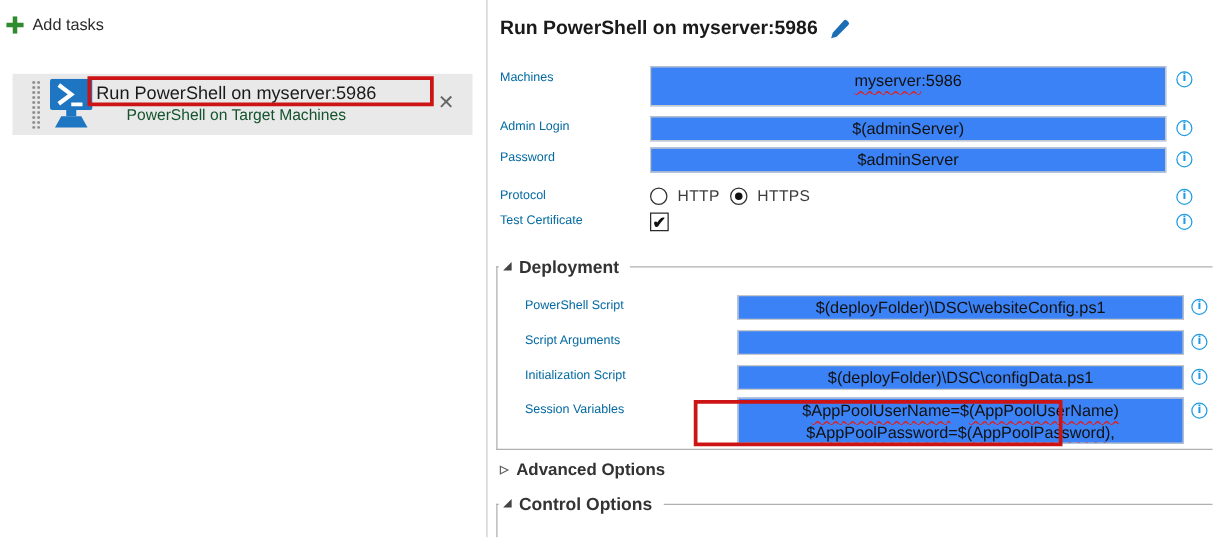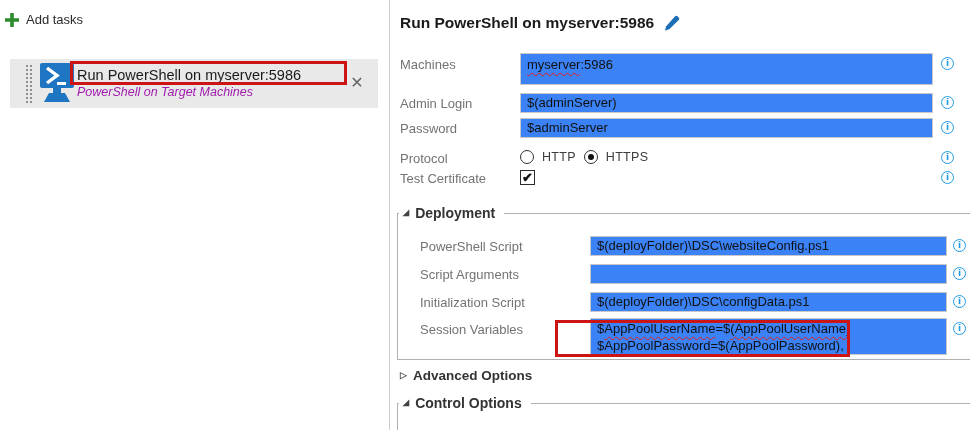--- a/index.html
+++ b/index.html
@@ -1,50 +1,50 @@
 <!DOCTYPE html>
 <html><head>
 <meta charset="utf-8">
 <style>
   * { margin:0; padding:0; box-sizing:border-box; }
   html,body { width:973px; height:430px; background:#fff; overflow:hidden;
               font-family:"Liberation Sans", sans-serif; }
-  #app { position:relative; width:973px; height:430px; background:#fff; }
+  #app { position:relative; width:973px; height:430px; background:#fff;text-align:center; }
 
   .abs { position:absolute; }
 
   
   .separator { left:389px; top:0; width:1px; height:430px; background:#ccc; }
 
   .add-tasks { left:5px; top:12px; display:flex; align-items:center; gap:7px; cursor:pointer; }
   .add-tasks-label { font-size:13px; color:#2b2b2b; }
 
   .task-card { left:10px; top:59px; width:368px; height:49px; background:#e9e9e9; }
   .drag-handle { position:absolute; left:15px; top:5px; width:7px; height:39px;
     background-image:radial-gradient(#8f8f8f 1px, transparent 1.3px);
     background-size:4px 4px; cursor:grab; }
   .task-icon { position:absolute; left:30px; top:4px; }
   .task-text { position:absolute; left:67px; top:6px; }
   .task-title { font-size:14.5px; color:#1a1a1a; line-height:20px; white-space:nowrap; }
-  .task-subtitle { font-size:12.5px; font-style:italic; color:#a21caf; line-height:15px; white-space:nowrap; }
+  .task-subtitle { font-size:12.5px; color:#14532d; line-height:15px; white-space:nowrap; }
   .task-close { position:absolute; right:12px; top:15px; width:18px; height:18px;
     color:#666; font-size:16px; line-height:18px; text-align:center; cursor:pointer; }
   .task-close::before { content:"✕"; }
 
   
   .annotation { border:3px solid #cc1414; pointer-events:none; }
   .annot-1 { left:70px; top:61px; width:277px; height:24px; }
   .annot-2 { left:555px; top:320px; width:295px; height:37px; }
 
   
   .detail-title-row { left:400px; top:14px; display:flex; align-items:center; gap:9px; }
   .detail-title { font-size:15.5px; font-weight:bold; color:#1a1a1a; white-space:nowrap; }
   .pencil { cursor:pointer; }
 
-  .field-label { font-size:13px; color:#737373; white-space:nowrap; }
+  .field-label { font-size:10px; color:#0369a1; white-space:nowrap; }
 
   .input { background:#3b82f6; border:1px solid #c8c8c8; font-size:13px; color:#111;
            padding:0 6px; line-height:18px; overflow:hidden; white-space:nowrap; }
   .input.h20 { height:20px; line-height:18px; }
   .input.ta  { white-space:normal; }
 
   .wavy { text-decoration-line:underline; text-decoration-style:wavy;
           text-decoration-color:#e02020; text-decoration-thickness:1px;
           text-underline-offset:3px; }
 

